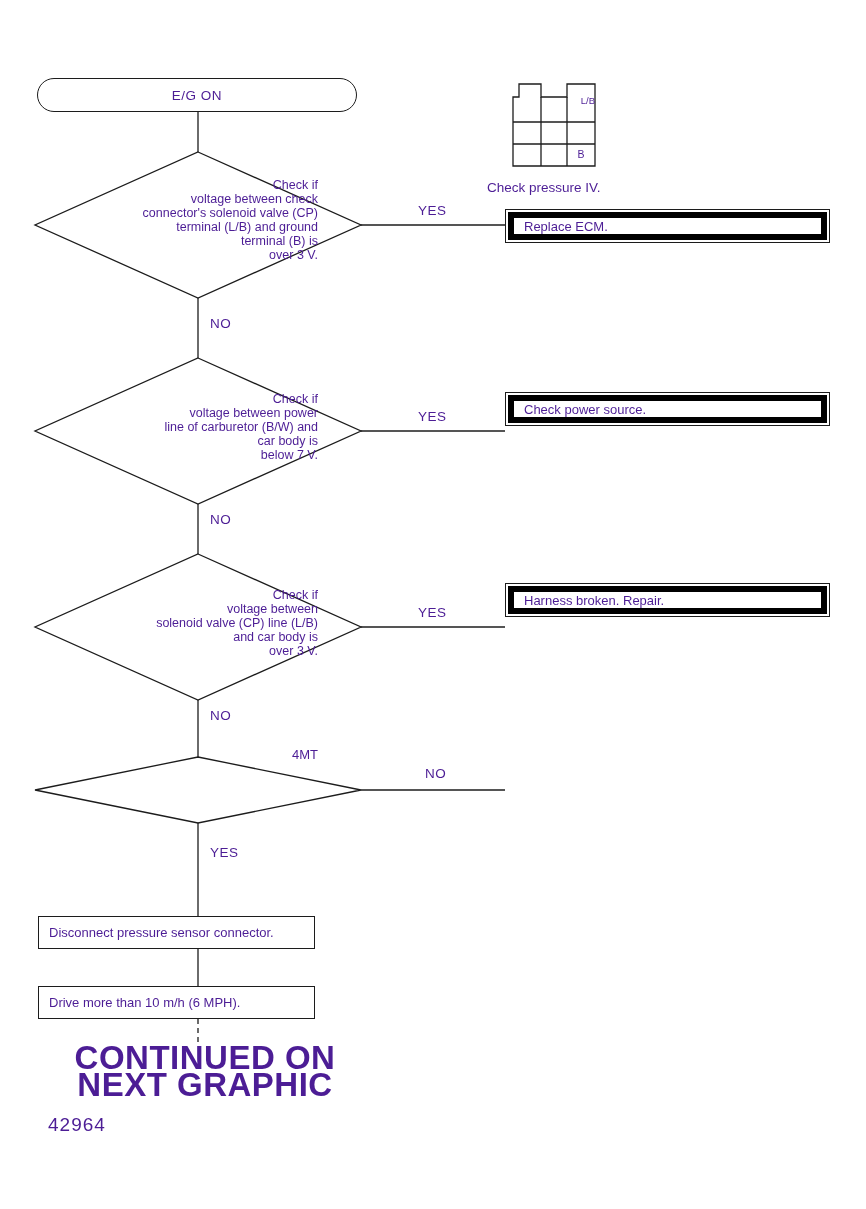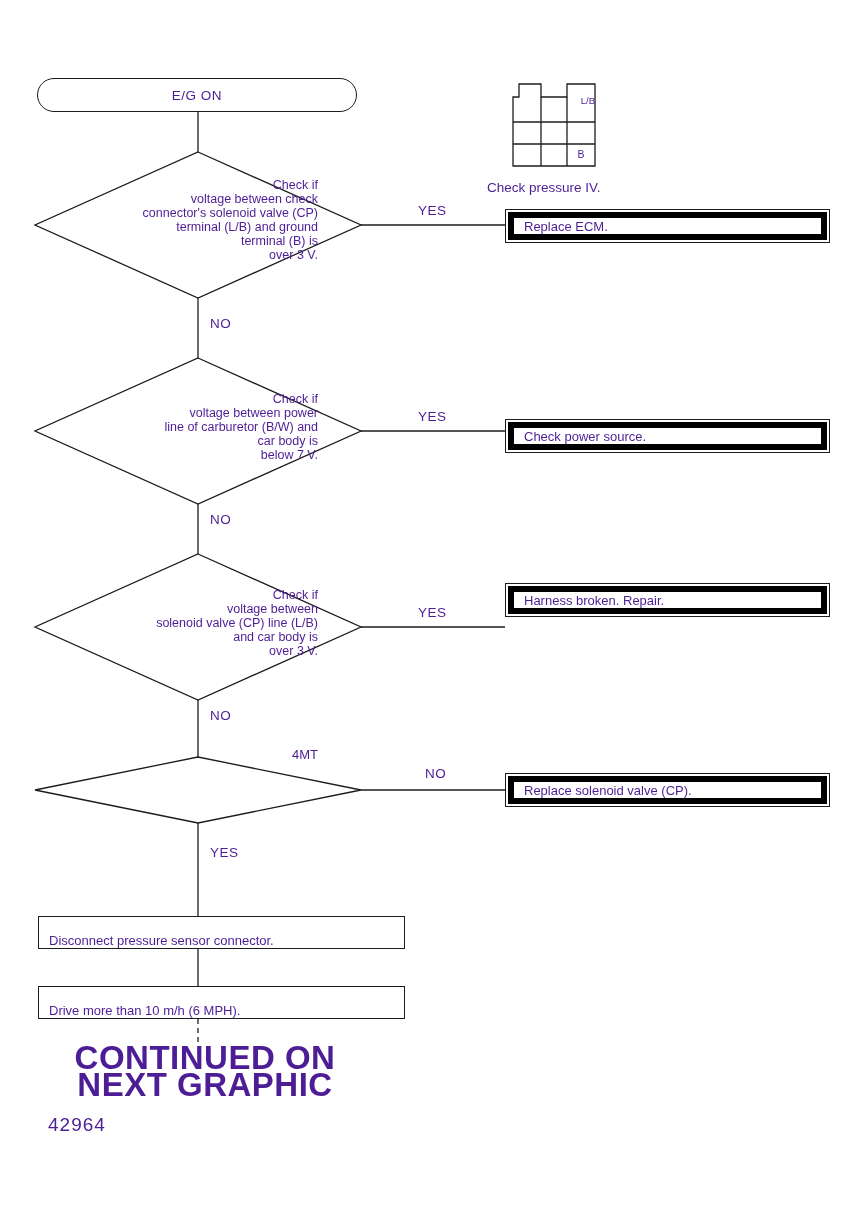--- a/index.html
+++ b/index.html
@@ -30,23 +30,23 @@
     border:1.6px solid #1c1c1c; padding:2px; box-sizing:border-box;
     background:#fff;
   }
   .result-inner {
     border:6px solid #000000; height:100%; box-sizing:border-box;
     display:flex; align-items:center; padding-left:10px;
     font-size:13px;
   }
 
   .step-box {
-    left:38px; width:367px; height:33px;
+    left:38px; width:277px; height:33px;
     border:1.6px solid #1c1c1c; box-sizing:border-box;
-    display:flex; align-items:flex-end; padding-left:10px;
+    display:flex; align-items:center; padding-left:10px;
     font-size:13px; background:#fff;
   }
 
   .caption { font-size:13.5px; }
   .cell-label { font-size:9.5px; text-align:center; width:28px; }
   .cell-label.big { font-size:10.5px; }
 
   .continued {
     left:55px; top:1044px; width:300px;
     font-size:33px; line-height:27px; text-align:center;
@@ -114,21 +114,21 @@
       </div>
   </div>
 
   <div class="abs diamond-text" style="top:392px;">Check if
 voltage between power
 line of carburetor (B/W) and
 car body is
 below 7 V.</div>
   <div class="abs branch-label" style="left:418px; top:409px;">YES</div>
   <div class="abs branch-label" style="left:210px; top:512px;">NO</div>
-  <div class="abs result-outer" style="top:419px;">
+  <div class="abs result-outer" style="top:392px;">
     <div class="result-inner">
         <span>Check power source.</span>
       </div>
   </div>
 
   <div class="abs diamond-text" style="top:588px;">Check if
 voltage between
 solenoid valve (CP) line (L/B)
 and car body is
 over 3 V.</div>
@@ -136,25 +136,20 @@
   <div class="abs branch-label" style="left:210px; top:708px;">NO</div>
   <div class="abs result-outer" style="top:583px;">
     <div class="result-inner">
         <span>Harness broken.  Repair.</span>
       </div>
   </div>
 
   <div class="abs diamond-text single" style="top:748px;">4MT</div>
   <div class="abs branch-label" style="left:425px; top:766px;">NO</div>
   <div class="abs branch-label" style="left:210px; top:845px;">YES</div>
-  <div class="abs result-outer" style="top:773px;">
-    <div class="result-inner">
-        <span>Replace solenoid valve (CP).</span>
-      </div>
-  </div>
 
   <div class="abs step-box" style="top:916px;">
       <span>Disconnect pressure sensor connector.</span>
     </div>
   <div class="abs step-box" style="top:986px;">
       <span>Drive more than 10 m/h (6 MPH).</span>
     </div>
 
   <div class="abs continued">CONTINUED ON
 NEXT GRAPHIC</div>

